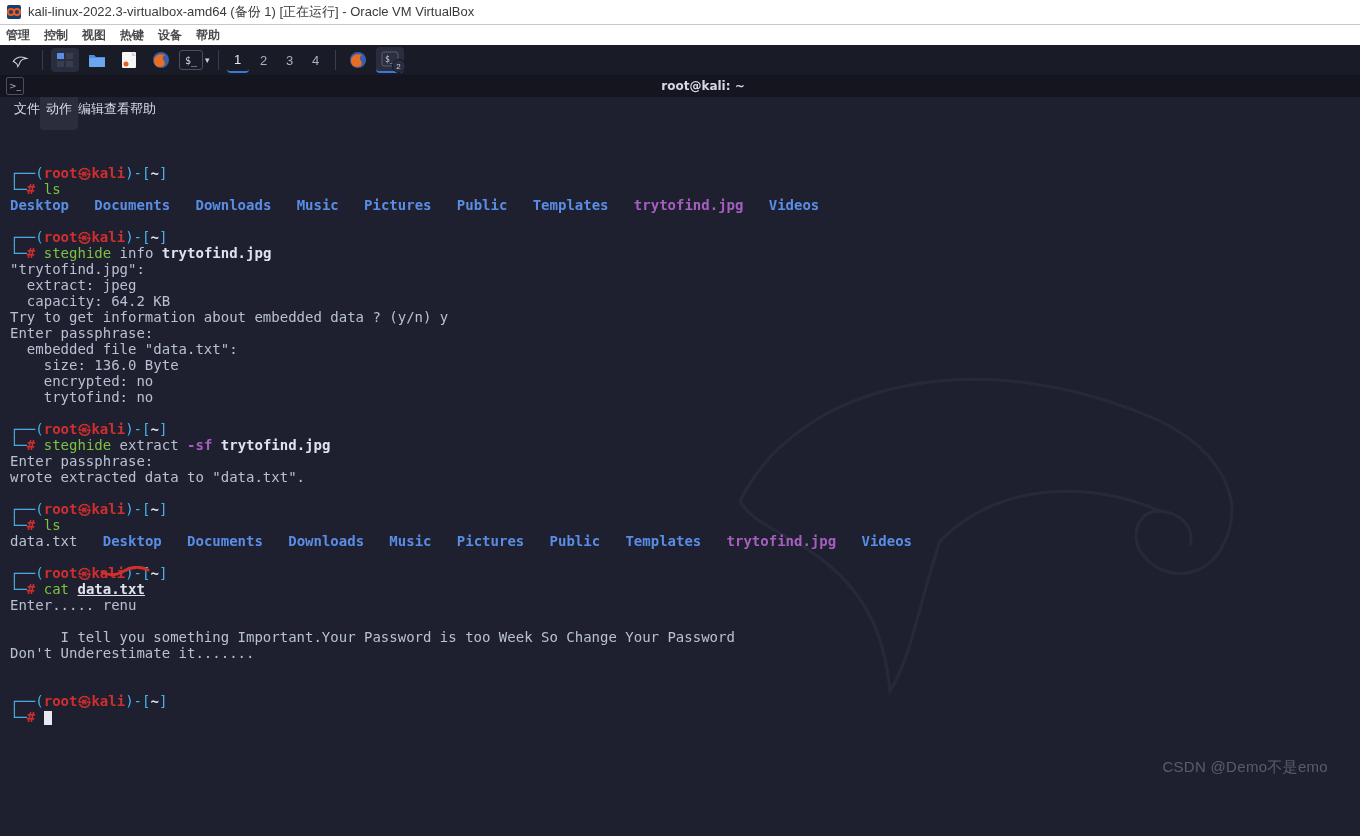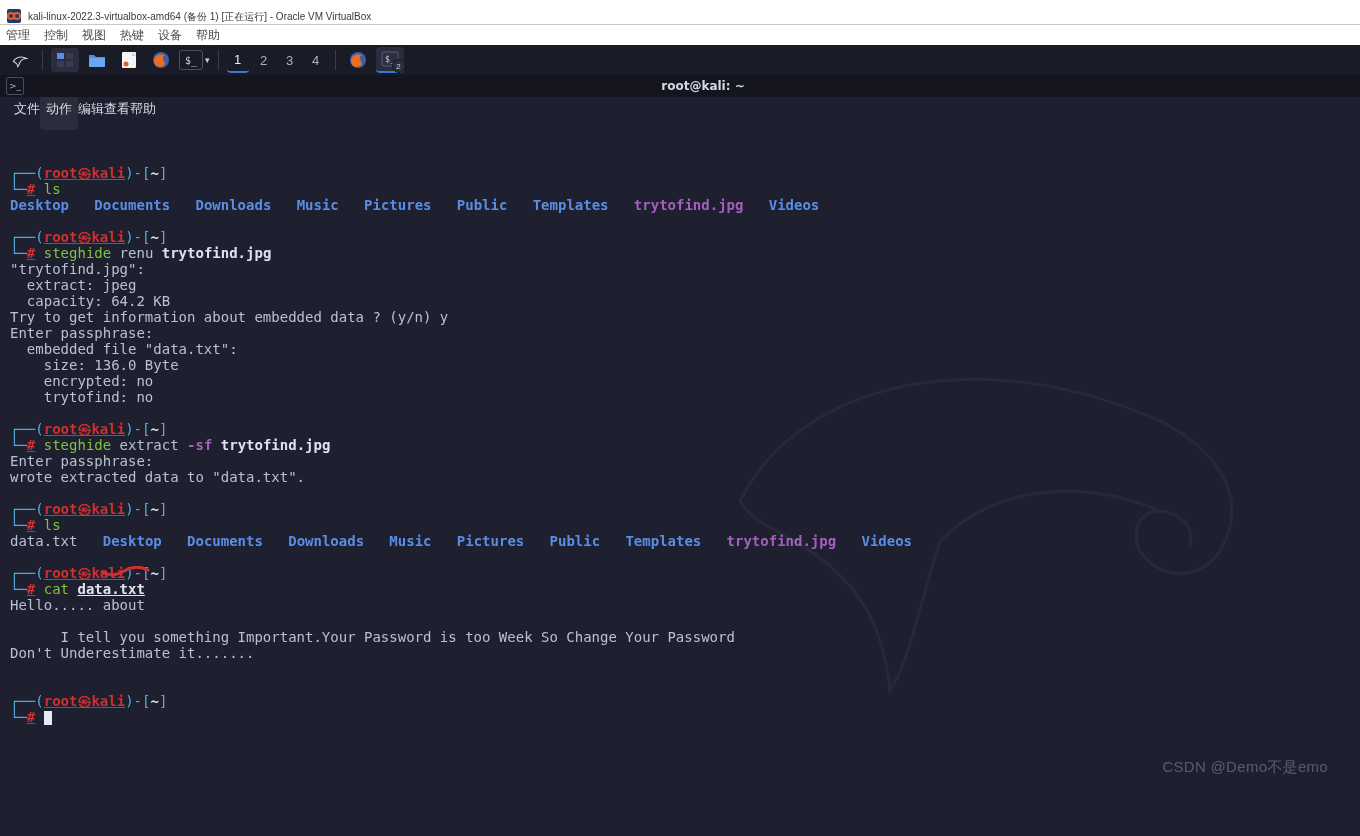--- a/index.html
+++ b/index.html
@@ -14,24 +14,24 @@
     --cyan:#4bb0e4;
     --blue:#3b78d8;
     --green:#7cc43e;
     --magenta:#a55fbf;
     --bold-white:#dfe3ee;
     --grey:#999da8;
   }
   html,body{margin:0;padding:0;width:1360px;height:836px;font-family:Arial,Helvetica,sans-serif;background:#000;}
   
   .vb-window{width:1360px;height:836px;display:flex;flex-direction:column;background:var(--win-chrome);}
-  .vb-titlebar{height:24px;background:var(--win-chrome);display:flex;align-items:flex-end;padding:0 6px;border-bottom:1px solid var(--win-border);color:var(--win-title);font-size:10px;user-select:none;}
+  .vb-titlebar{height:24px;background:var(--win-chrome);display:flex;align-items:center;padding:0 6px;border-bottom:1px solid var(--win-border);color:var(--win-title);font-size:13px;user-select:none;}
   .vb-titlebar .vb-icon{width:16px;height:16px;margin-right:6px;display:inline-flex;align-items:center;justify-content:center;}
   .vb-menubar{height:20px;background:var(--win-chrome);display:flex;align-items:center;padding:0 6px;gap:14px;color:var(--menu-text);font-size:12px;}
-  .vb-menubar span{cursor:default;}
+  .vb-menubar span{cursor:default;font-weight:bold;}
   
   .guest{flex:1;background:var(--term-bg);position:relative;overflow:hidden;}
   
   .kali-taskbar{height:30px;background:var(--taskbar);display:flex;align-items:center;padding:0 6px;gap:4px;}
   .tb-btn{width:28px;height:24px;border-radius:4px;display:flex;align-items:center;justify-content:center;color:#cfd3e0;font-size:14px;}
   .tb-btn.active{background:#2a2d3e;}
   .tb-sep{width:1px;height:20px;background:#3a3d4e;margin:0 4px;}
   .tb-btn.num{width:22px;font-family:sans-serif;font-size:13px;color:#aab0c2;}
   .tb-btn.num.current{border-bottom:2px solid #3b78d8;color:#e6e9f2;}
   .tb-dd{display:flex;align-items:center;}
@@ -39,21 +39,21 @@
   .term-titlebar{height:22px;background:#14151f;display:flex;align-items:center;padding:0 6px;color:#d6d9e4;font-size:12px;font-family:"DejaVu Sans",sans-serif;}
   .term-titlebar .tt-icon{width:16px;height:16px;border:1px solid #4a4e60;border-radius:2px;display:flex;align-items:center;justify-content:center;font-size:9px;color:#aab0c2;margin-right:8px;}
   .term-titlebar .tt-title{position:absolute;left:50%;transform:translateX(-50%);font-weight:bold;margin-left:23px;}
   
   .term-menubar{height:24px;background:var(--term-bg);display:flex;align-items:center;padding:0 14px;color:#d6d9e4;font-size:13px;}
   .term-menubar span{cursor:default;}
   .term-menubar span.hl{background:rgba(255,255,255,0.06);padding:12px 6px;border-radius:4px;}
   
   .term-body{flex:1;padding:12px 10px 10px 10px;font-family:"DejaVu Sans Mono","Consolas",monospace;font-size:14px;line-height:16px;color:var(--term-text);white-space:pre;position:relative;}
   .term-body .dragon{position:absolute;right:60px;top:120px;opacity:0.05;pointer-events:none;}
-  .c-red{color:var(--red);font-weight:bold;text-decoration:underline;}
+  .c-red{color:var(--red);font-weight:bold;}
   .c-cyan{color:var(--cyan);}
   .c-blue-b{color:#5a8de6;font-weight:bold;margin-top:24px;}
   .c-green{color:var(--green);}
   .c-magenta-b{color:var(--magenta);font-weight:bold;}
   .c-white-b{color:var(--bold-white);font-weight:bold;}
   .cursor-block{display:inline-block;width:8px;height:14px;background:#e6e9f2;vertical-align:text-bottom;}
   .red-squiggle{position:absolute;left:100px;top:445px;}
   .watermark{position:absolute;right:32px;bottom:8px;color:rgba(200,200,210,0.35);font-size:15px;font-family:sans-serif;letter-spacing:.3px;}
 </style>
 </head>
@@ -159,21 +159,21 @@
 
     <div class="term-body">
 <svg class="dragon" width="640" height="480" viewBox="0 0 640 480">
           <path d="M80 260 C 140 140, 320 100, 500 180 C 560 210, 590 260, 560 310 C 540 340, 500 340, 480 310 C 470 290, 480 270, 500 270 C 430 240, 340 240, 280 300 C 260 360, 250 420, 230 450 C 225 400, 210 350, 150 310 C 120 290, 90 280, 80 260 Z M500 270 C 520 272, 535 285, 530 305" fill="none" stroke="#cfd3e0" stroke-width="3"></path>
         </svg>
 <span class="c-cyan">┌──(</span><span class="c-red">root</span><span class="c-red">㉿</span><span class="c-red">kali</span><span class="c-cyan">)-[</span><span class="c-white-b">~</span><span class="c-cyan">]</span>
 <span class="c-cyan">└─</span><span class="c-red">#</span> <span class="c-green">ls</span>
 <span class="c-blue-b">Desktop</span>   <span class="c-blue-b">Documents</span>   <span class="c-blue-b">Downloads</span>   <span class="c-blue-b">Music</span>   <span class="c-blue-b">Pictures</span>   <span class="c-blue-b">Public</span>   <span class="c-blue-b">Templates</span>   <span class="c-magenta-b">trytofind.jpg</span>   <span class="c-blue-b">Videos</span>
 
 <span class="c-cyan">┌──(</span><span class="c-red">root</span><span class="c-red">㉿</span><span class="c-red">kali</span><span class="c-cyan">)-[</span><span class="c-white-b">~</span><span class="c-cyan">]</span>
-<span class="c-cyan">└─</span><span class="c-red">#</span> <span class="c-green">steghide</span> <span>renu</span> <span class="c-white-b">trytofind.jpg</span>
+<span class="c-cyan">└─</span><span class="c-red">#</span> <span class="c-green">steghide</span> <span>info</span> <span class="c-white-b">trytofind.jpg</span>
 <span>"trytofind.jpg":</span>
 <span>  extract: jpeg</span>
 <span>  capacity: 64.2 KB</span>
 <span>Try to get information about embedded data ? (y/n) y</span>
 <span>Enter passphrase:</span>
 <span>  embedded file "data.txt":</span>
 <span>    size: 136.0 Byte</span>
 <span>    encrypted: no</span>
 <span>    trytofind: no</span>
 
@@ -181,21 +181,21 @@
 <span class="c-cyan">└─</span><span class="c-red">#</span> <span class="c-green">steghide</span> <span>extract</span> <span class="c-magenta-b">-sf</span> <span class="c-white-b">trytofind.jpg</span>
 <span>Enter passphrase:</span>
 <span>wrote extracted data to "data.txt".</span>
 
 <span class="c-cyan">┌──(</span><span class="c-red">root</span><span class="c-red">㉿</span><span class="c-red">kali</span><span class="c-cyan">)-[</span><span class="c-white-b">~</span><span class="c-cyan">]</span>
 <span class="c-cyan">└─</span><span class="c-red">#</span> <span class="c-green">ls</span>
 <span>data.txt</span>   <span class="c-blue-b">Desktop</span>   <span class="c-blue-b">Documents</span>   <span class="c-blue-b">Downloads</span>   <span class="c-blue-b">Music</span>   <span class="c-blue-b">Pictures</span>   <span class="c-blue-b">Public</span>   <span class="c-blue-b">Templates</span>   <span class="c-magenta-b">trytofind.jpg</span>   <span class="c-blue-b">Videos</span>
 
 <span class="c-cyan">┌──(</span><span class="c-red">root</span><span class="c-red">㉿</span><span class="c-red">kali</span><span class="c-cyan">)-[</span><span class="c-white-b">~</span><span class="c-cyan">]</span>
 <span class="c-cyan">└─</span><span class="c-red">#</span> <span class="c-green">cat</span> <span class="c-white-b" style="text-decoration:underline;">data.txt</span>
-<span>Hello..... about</span>
+<span>Enter..... renu</span>
 <span></span>
 <span>      I tell you something Important.Your Password is too Week So Change Your Password</span>
 <span>Don't Underestimate it.......</span>
 
 
 <span class="c-cyan">┌──(</span><span class="c-red">root</span><span class="c-red">㉿</span><span class="c-red">kali</span><span class="c-cyan">)-[</span><span class="c-white-b">~</span><span class="c-cyan">]</span>
 <span class="c-cyan">└─</span><span class="c-red">#</span> <span class="cursor-block"></span>
 <svg class="red-squiggle" width="50" height="12" viewBox="0 0 50 12">
           <path d="M2 6 Q 12 12, 24 5 T 48 4" stroke="#d12e2e" stroke-width="3" fill="none" stroke-linecap="round"></path>
         </svg>

